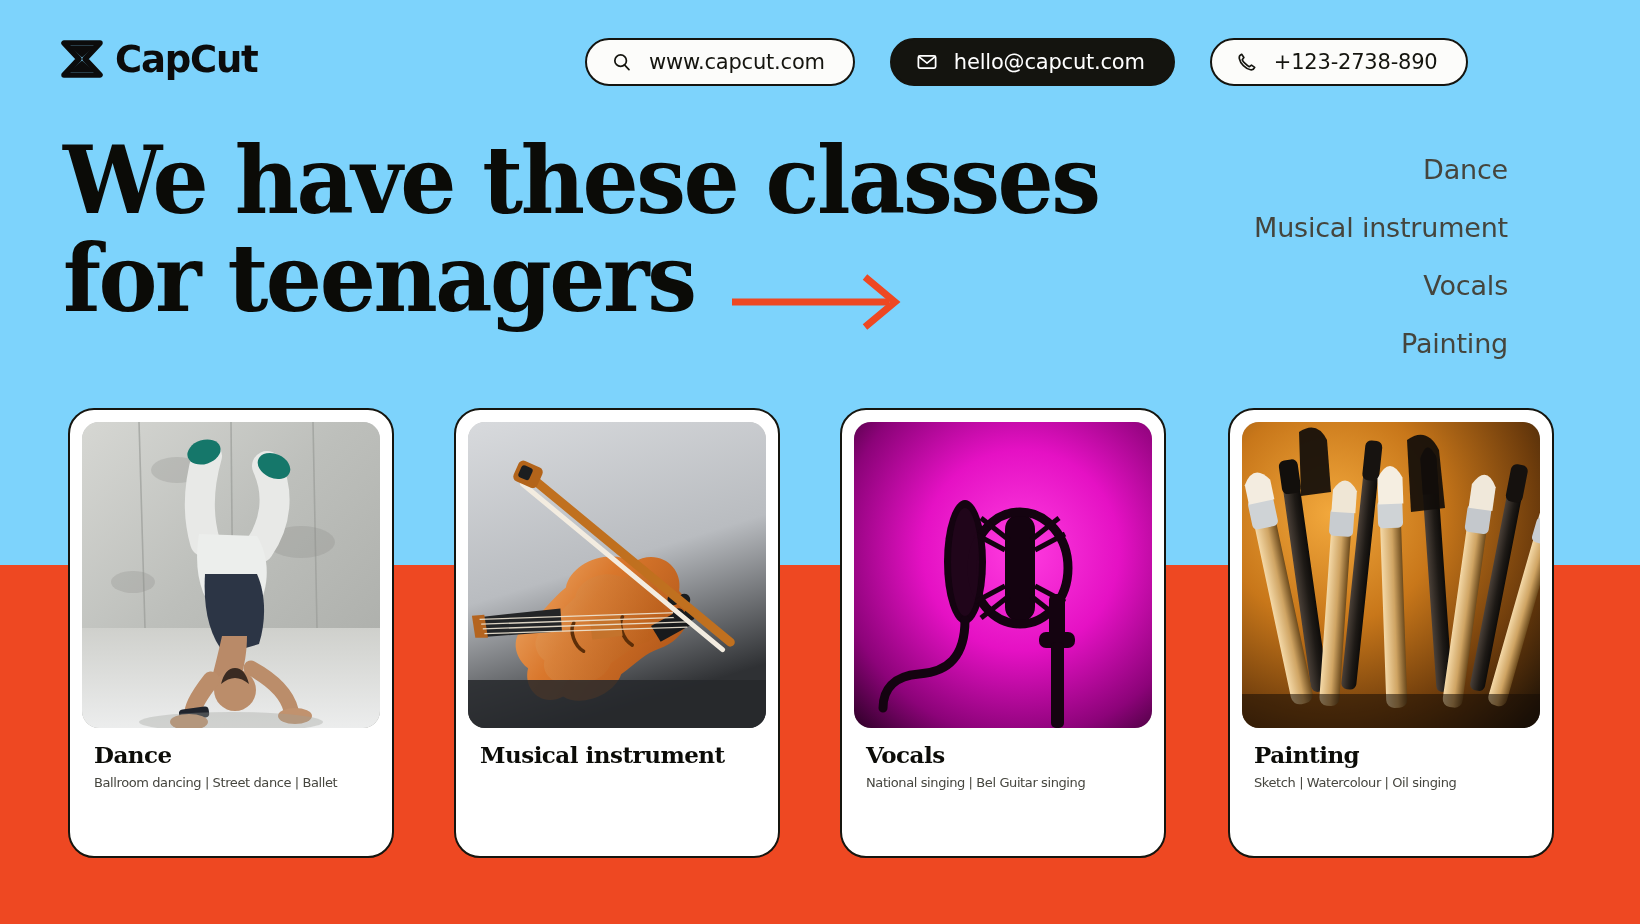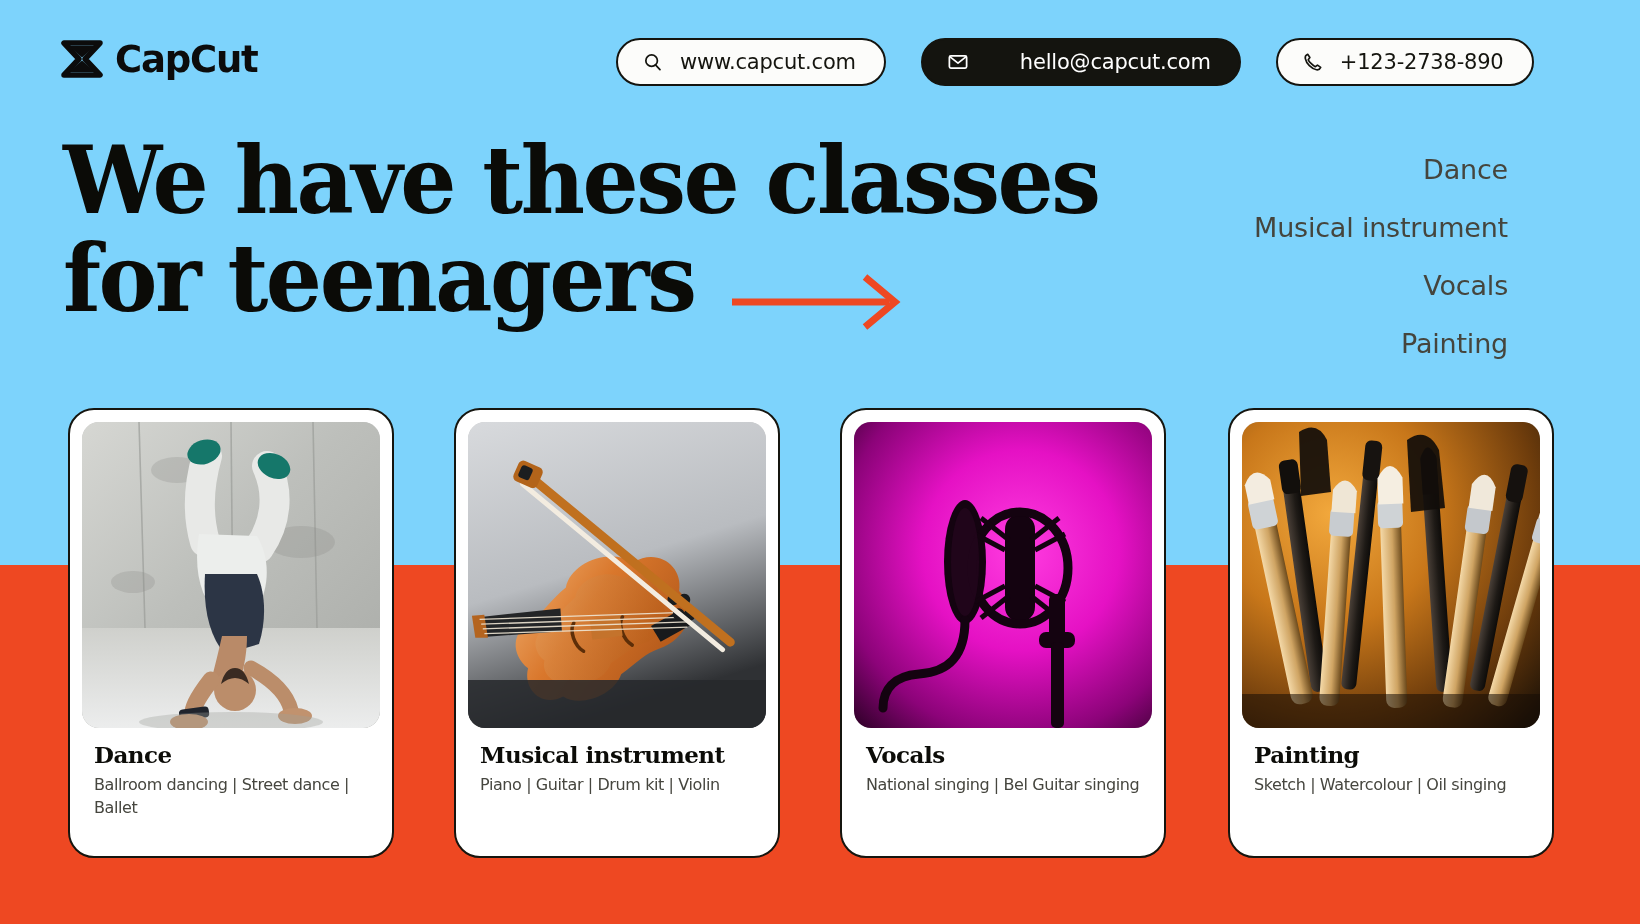--- a/index.html
+++ b/index.html
@@ -57,21 +57,21 @@
     font-family: "DejaVu Sans", sans-serif;
     font-size: 37px;
     font-weight: 700;
     letter-spacing: -1.2px;
     color: #0c0c0c;
     line-height: 1;
   }
 
   .pills {
     position: absolute;
-    left: 616px;
+    left: 585px;
     top: 38px;
     display: flex;
     align-items: center;
     gap: 35px;
   }
 
   .pill {
     display: flex;
     align-items: center;
     gap: 16px;
@@ -87,21 +87,21 @@
   .pill-dark {
     background: #14140f;
     border: 2px solid #14140f;
   }
   .pill-label {
     font-family: "DejaVu Sans", sans-serif;
     font-size: 21px;
     letter-spacing: -0.2px;
   }
   .pill-light .pill-label { color: #15150f; }
-  .pill-dark  .pill-label { color: #ffffff; margin-left: 35px; }
+  .pill-dark  .pill-label { color: #ffffff; }
   .pill-ico { width: 22px; height: 22px; flex: 0 0 22px; display: block; }
 
   
   .headline {
     position: absolute;
     left: 63px;
     top: 132px;
     width: 1120px;
     font-family: "DejaVu Serif", serif;
     font-weight: 700;
@@ -182,21 +182,21 @@
     font-family: "DejaVu Serif", serif;
     font-weight: 700;
     font-size: 23px;
     letter-spacing: -0.5px;
     color: #0c0c08;
     line-height: 1.15;
     margin-bottom: 6px;
   }
   .card-desc {
     font-family: "DejaVu Sans", sans-serif;
-    font-size: 16px;
+    font-size: 13px;
     line-height: 1.38;
     color: #46463f;
     letter-spacing: -0.4px;
   }
 </style>
 </head>
 <body>
 
 <div class="poster">
 
@@ -379,21 +379,20 @@
             <path d="M24 96 L282 168" stroke="#c0701f" stroke-width="9" stroke-linecap="round"></path>
             <path d="M28 108 L278 178" stroke="#f3ece0" stroke-width="5" stroke-linecap="round"></path>
             <rect x="16" y="86" width="26" height="22" rx="5" fill="#b3641a"></rect>
             <rect x="20" y="90" width="12" height="13" rx="3" fill="#1c1e20"></rect>
           </g>
           <rect y="258" width="300" height="48" fill="#26282b" opacity="0.85"></rect>
         </svg>
       </div>
       <div class="card-body">
         <div class="card-title">Musical instrument</div>
-        <div class="card-desc">Piano | Guitar | Drum kit | Violin</div>
       </div>
     </div>
 
     <div class="card card-3">
       <div class="card-media">
         <svg viewBox="0 0 300 306" preserveAspectRatio="xMidYMid slice">
           <defs>
             <radialGradient id="mag" cx="0.56" cy="0.42" r="0.78">
               <stop offset="0%" stop-color="#ff3ce0"></stop>
               <stop offset="42%" stop-color="#e511c4"></stop>

